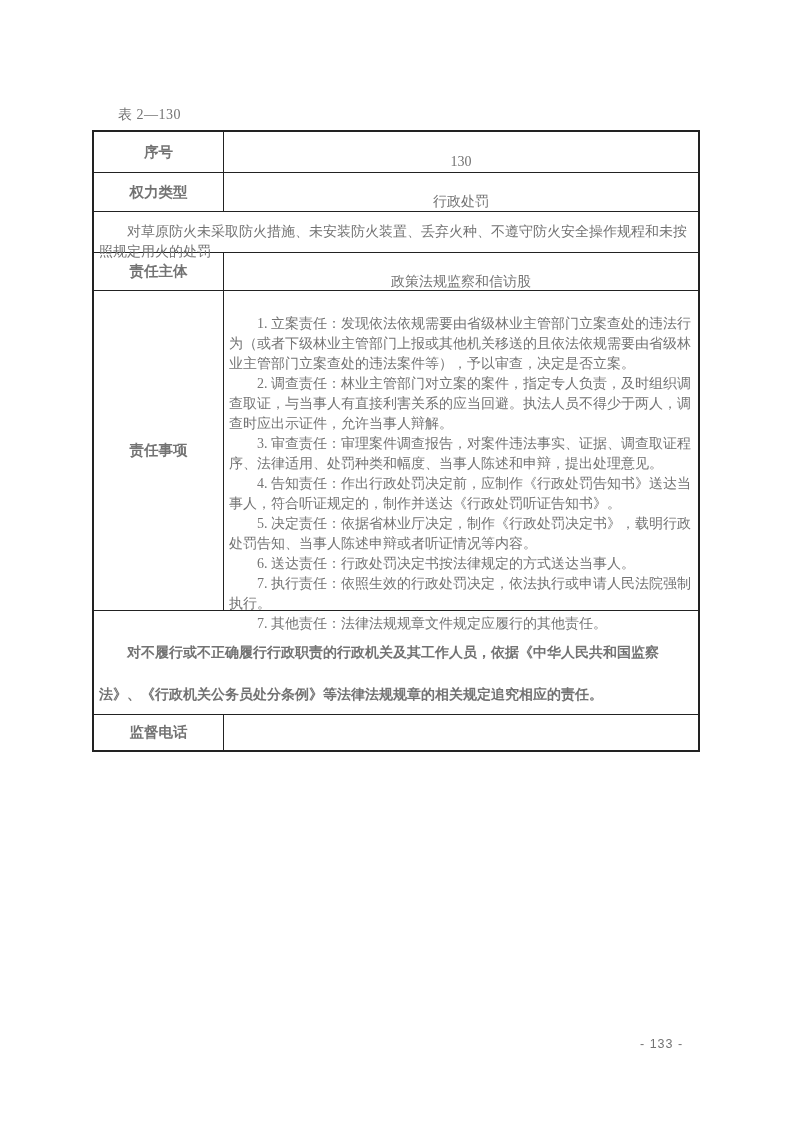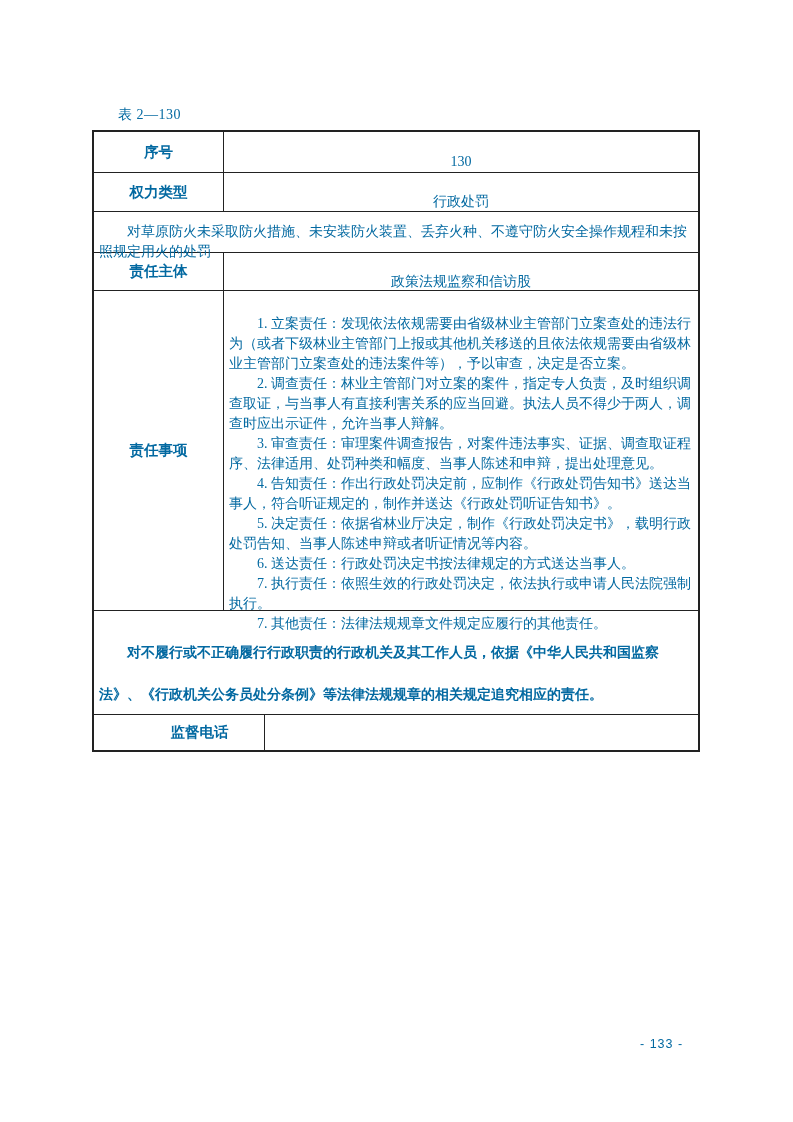--- a/index.html
+++ b/index.html
@@ -3,42 +3,42 @@
 <meta charset="utf-8">
 <style>
   * { margin: 0; padding: 0; box-sizing: border-box; }
   html, body { background: #ffffff; }
   .page {
     position: relative;
     width: 793px;
     height: 1122px;
     background: #ffffff;
     font-family: "Liberation Serif", serif;
-    color: #0369a1;
+    color: #737373;
     overflow: hidden;
   }
   .caption {
     position: absolute;
     left: 118px;
     top: 106px;
     font-size: 14px;
     letter-spacing: 0.5px;
   }
   .doc-table {
     position: absolute;
     left: 92px;
     top: 130px;
     width: 608px;
     border: 2px solid #222;
   }
   .row {
     display: flex;
     border-bottom: 1px solid #222;
   }
-  .row:last-child { border-bottom: none; padding-left: 41px; }
+  .row:last-child { border-bottom: none; }
   .label-cell {
     flex: 0 0 130px;
     border-right: 1px solid #222;
     display: flex;
     align-items: center;
     justify-content: center;
     font-family: "Liberation Sans", sans-serif;
     font-weight: bold;
     font-size: 14.5px;
   }

